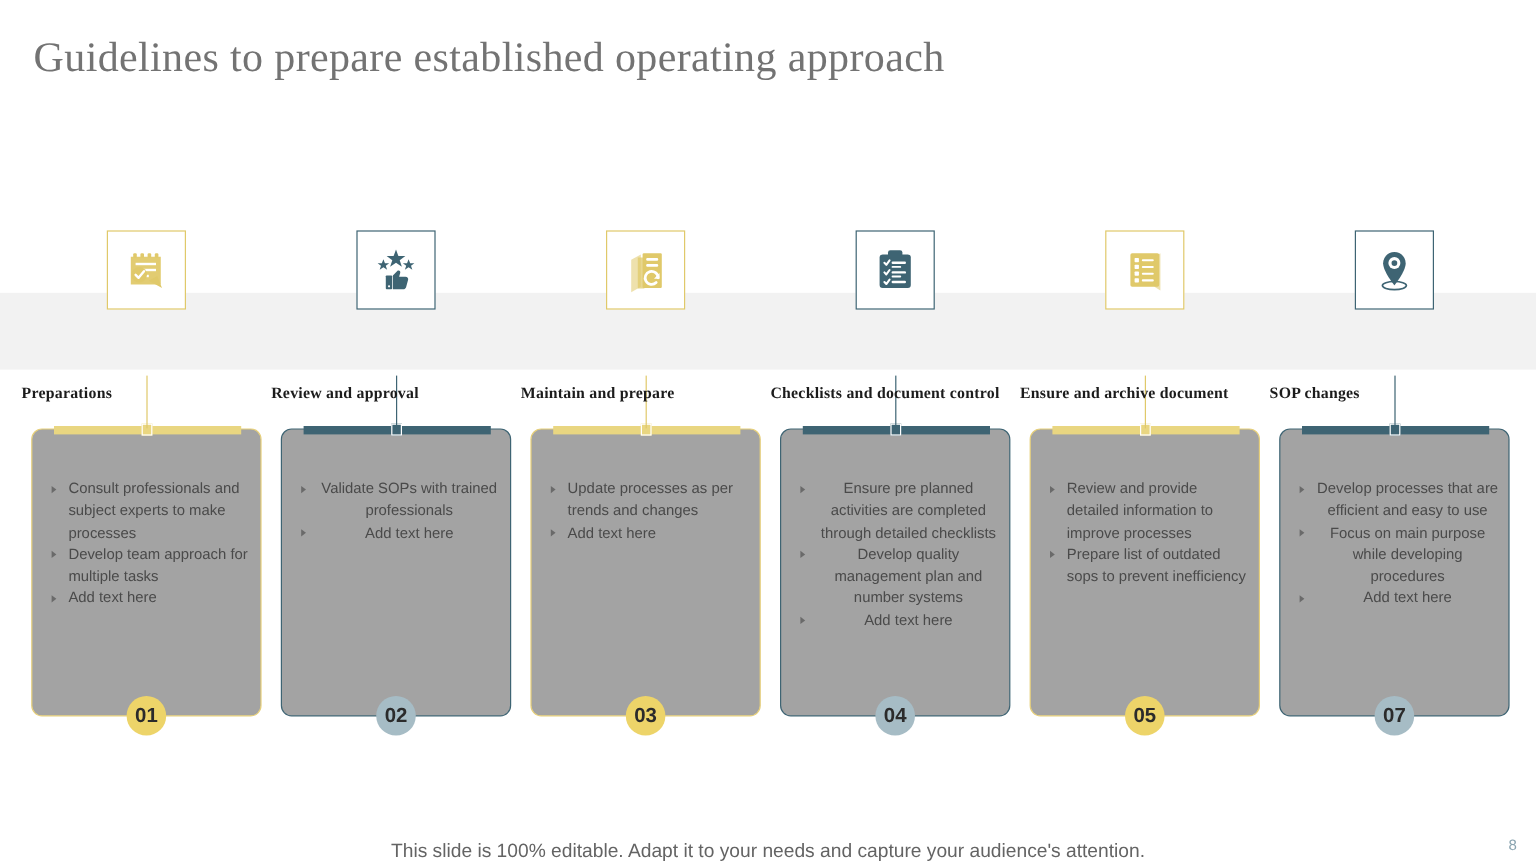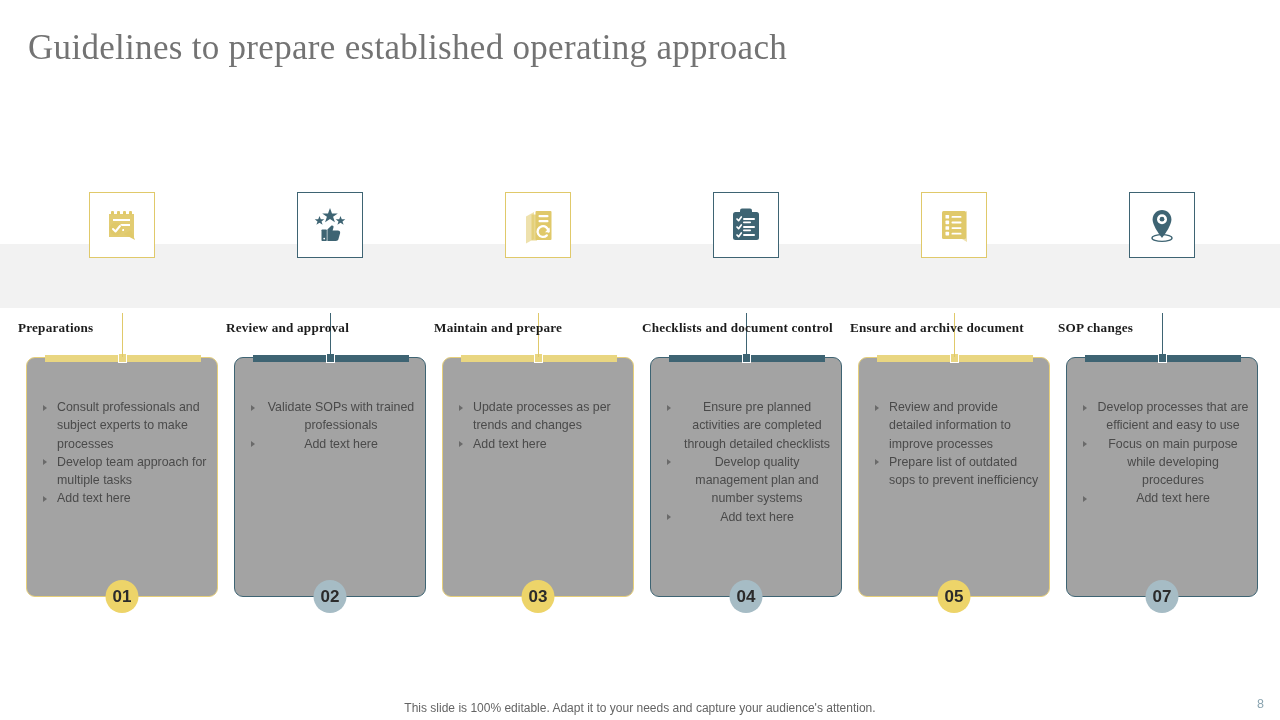--- a/index.html
+++ b/index.html
@@ -131,21 +131,21 @@
     display: flex; align-items: center; justify-content: center;
     font-family: Liberation Sans, sans-serif;
     z-index: 5;
   }
   .col.blue .badge { background: #a6bcc5; }
 
   
   .footer-note {
     position: absolute; left: 0; top: 701px; width: 1280px;
     text-align: center;
-    font-size: 12px; color: #646464;
+    font-size: 16px; color: #646464;
     font-family: "Liberation Sans", sans-serif;
   }
   .page-num {
     position: absolute; right: 16px; top: 697px;
     font-size: 12.5px; color: #8aa4b0;
     font-family: "Liberation Sans", sans-serif;
   }
 </style>
 </head>
 <body>

